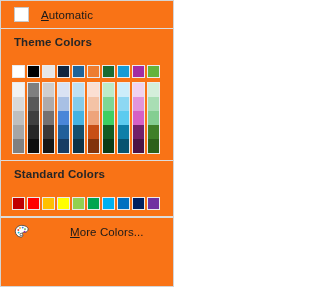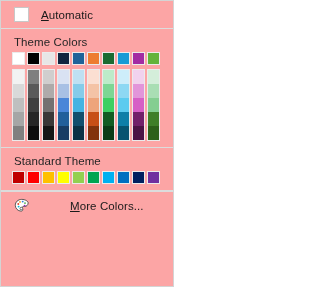--- a/index.html
+++ b/index.html
@@ -9,21 +9,21 @@
   }
   body {
     font-family: "Liberation Sans", sans-serif;
     -webkit-font-smoothing: antialiased;
   }
   #color-picker {
     position: relative;
     width: 174px;
     height: 287px;
     box-sizing: border-box;
-    background: #fca5a5;
+    background: #f97316;
     border: 1px solid #d4d4d4;
     overflow: hidden;
   }
   .menu-row {
     display: flex;
     align-items: center;
     height: 27px;
     padding-left: 13px;
     box-sizing: border-box;
     cursor: default;
@@ -46,23 +46,23 @@
   .row-label .acc {
     text-decoration: underline;
   }
   .separator {
     height: 1px;
     background: #dcdcdc;
     margin: 0;
   }
   .section-title {
     font-size: 11.5px;
-    font-weight: normal;
+    font-weight: bold;
     color: #262626;
-    padding: 7px 0 4px 13px;
+    padding: 7px 0 17px 13px;
     letter-spacing: 0.1px;
     white-space: nowrap;
   }
   .swatch-row {
     display: flex;
     padding-left: 11px;
     gap: 2px;
   }
   .swatch {
     width: 13px;
@@ -195,21 +195,21 @@
         <span class="tint-cell" style="background: rgb(169, 222, 180);"></span>
         <span class="tint-cell" style="background: rgb(132, 206, 145);"></span>
         <span class="tint-cell" style="background: rgb(63, 127, 40);"></span>
         <span class="tint-cell" style="background: rgb(44, 96, 25);"></span>
       </span>
     </div>
 
   <div class="spacer-sm"></div>
   <div class="separator"></div>
 
-  <div class="section-title">Standard Theme</div>
+  <div class="section-title">Standard Colors</div>
 
   <div class="swatch-row" id="standard-row">
       <span class="swatch" style="background: rgb(192, 0, 0);"></span>
       <span class="swatch" style="background: rgb(255, 0, 0);"></span>
       <span class="swatch" style="background: rgb(255, 192, 0);"></span>
       <span class="swatch" style="background: rgb(255, 255, 0);"></span>
       <span class="swatch" style="background: rgb(146, 208, 80);"></span>
       <span class="swatch" style="background: rgb(0, 165, 80);"></span>
       <span class="swatch" style="background: rgb(0, 176, 240);"></span>
       <span class="swatch" style="background: rgb(0, 112, 192);"></span>

